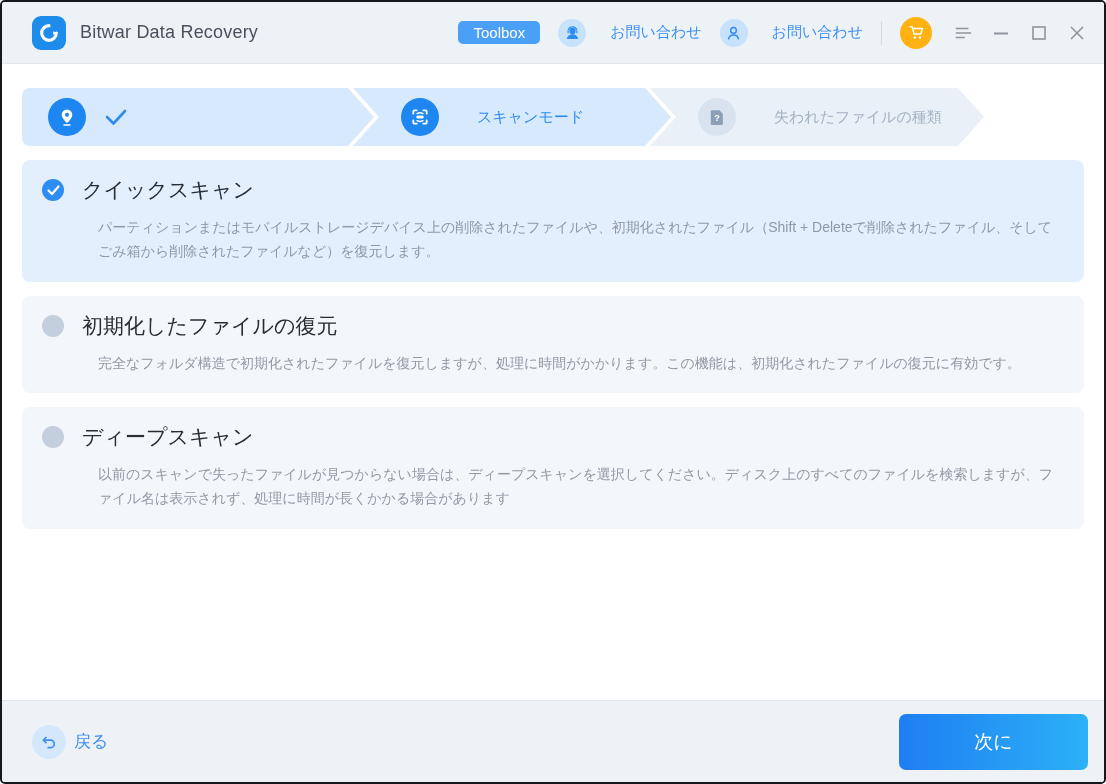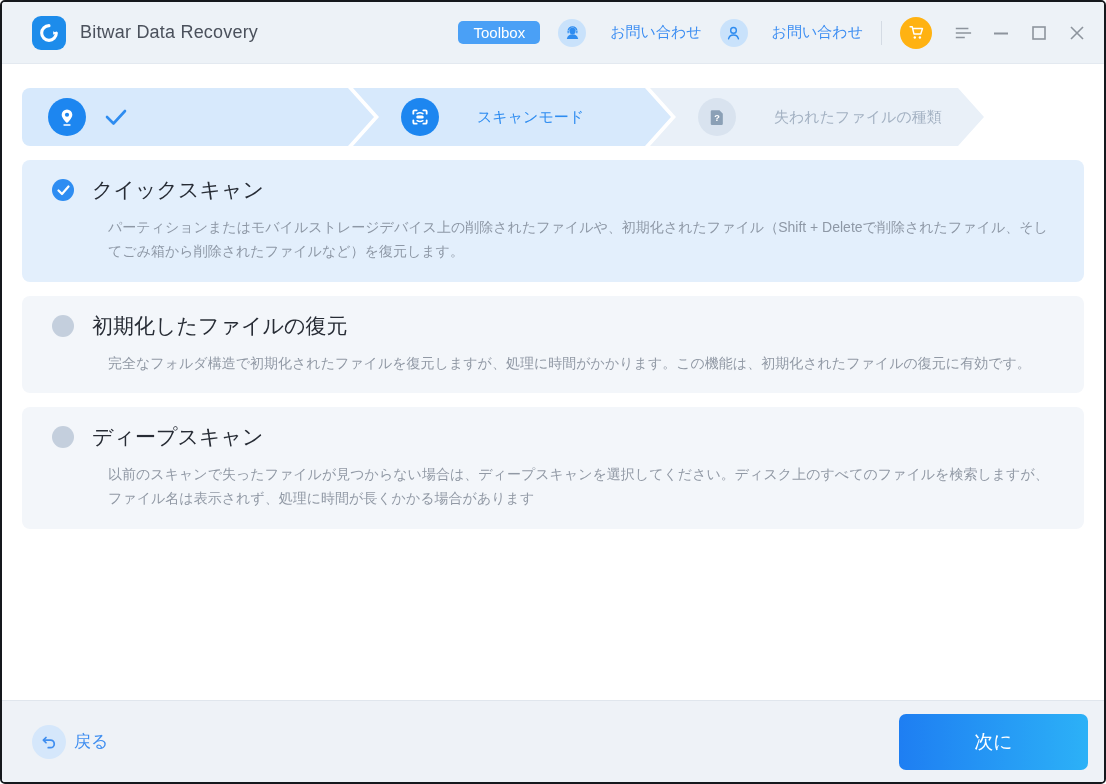--- a/index.html
+++ b/index.html
@@ -95,21 +95,21 @@
   .step-circle.active { background: #1d86f0; }
   .step-circle.inactive { background: #d9e3ef; }
   .step-label { font-size: 15px; margin-left: 38px; }
   .step-label.active { color: #2e8cf0; }
   .step-label.inactive { color: #a3b1c2; }
   .step-check { margin-left: 18px; display: flex; }
 
   
   .card {
     border-radius: 8px; margin-top: 14px;
-    padding: 16px 30px 18px 30px;
+    padding: 16px 30px 18px 20px;
     cursor: pointer;
   }
   .card.selected { background: #e3effc; }
   .card.unselected { background: #f3f6fa; }
   .card-head { display: flex; align-items: center; gap: 18px; }
   .radio-check {
     width: 22px; height: 22px; border-radius: 50%; flex: 0 0 auto;
     display: flex; align-items: center; justify-content: center;
     background: #2e8df2;
   }

